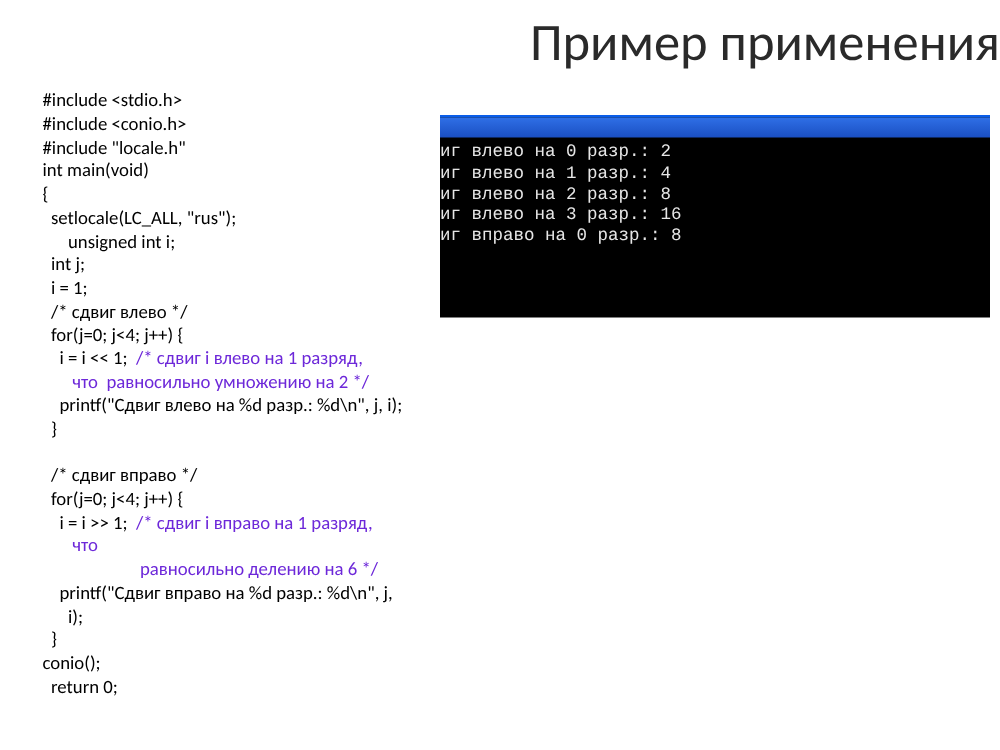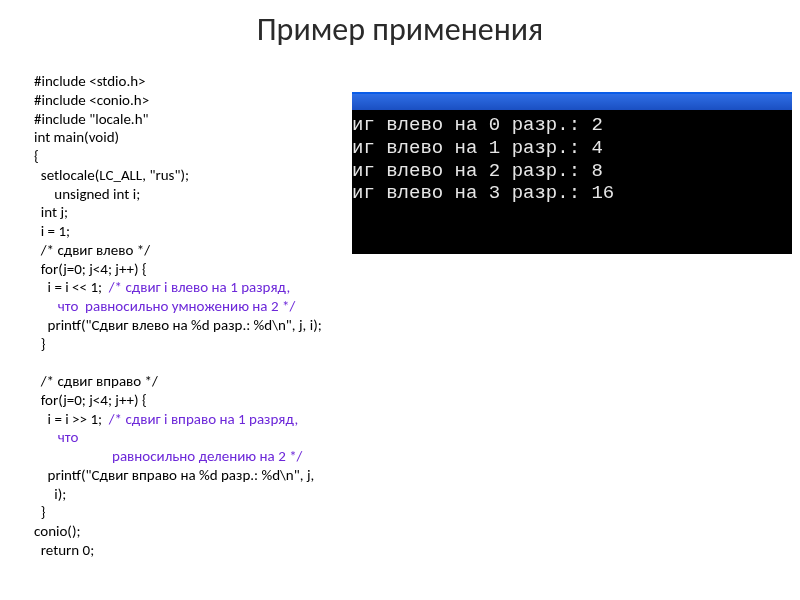--- a/index.html
+++ b/index.html
@@ -5,22 +5,22 @@
   * { margin: 0; padding: 0; box-sizing: border-box; }
   body {
     width: 800px;
     height: 600px;
     background: #ffffff;
     font-family: Calibri, Arial, sans-serif;
     position: relative;
     overflow: hidden;
   }
   .title {
-    text-align: center;
-    font-size: 32px;
+    text-align: right;
+    font-size: 42px;
     font-weight: 400;
     color: #2a2a2a;
     padding: 12px 0 0 0;
     line-height: 1.1;
   }
   .code-block {
     position: absolute;
     top: 72px;
     left: 34px;
     font-family: Calibri, Arial, sans-serif;
@@ -39,21 +39,21 @@
     background: #000000;
     border-top: 2px solid #0a5de8;
   }
   .console-titlebar {
     height: 16px;
     background: linear-gradient(#2f6fe6, #1a4fc2);
   }
   .console-body {
     padding: 4px 0 0 0;
     font-family: "Courier New", monospace;
-    font-size: 19px;
+    font-size: 14px;
     color: #e6e6e6;
     line-height: 1.2;
   }
   .console-line { white-space: pre; }
 </style>
 </head>
 <body>
 
 <div class="title">
   <span>Пример применения</span><br>
@@ -72,28 +72,29 @@
 <span>  for(j=0; j&lt;4; j++) {</span>
 <span>    i = i &lt;&lt; 1;  </span><span class="cmt">/* сдвиг i влево на 1 разряд,</span>
 <span class="cmt">       что  равносильно умножению на 2 */</span>
 <span>    printf("Сдвиг влево на %d разр.: %d\n", j, i);</span>
 <span>  }</span>
 <span></span>
 <span>  /* сдвиг вправо */</span>
 <span>  for(j=0; j&lt;4; j++) {</span>
 <span>    i = i &gt;&gt; 1;  </span><span class="cmt">/* сдвиг i вправо на 1 разряд,</span>
 <span class="cmt">       что</span>
-<span class="cmt">                       равносильно делению на 2 */</span>
+<span class="cmt">                       равносильно делению на 6 */</span>
 <span>    printf("Сдвиг вправо на %d разр.: %d\n", j,</span>
 <span>      i);</span>
 <span>  }</span>
 <span>conio();</span>
 <span>  return 0;</span></div>
 
 <div class="console">
   <div class="console-titlebar"></div>
   <div class="console-body">
     <div class="console-line">иг влево на 0 разр.: 2</div>
     <div class="console-line">иг влево на 1 разр.: 4</div>
     <div class="console-line">иг влево на 2 разр.: 8</div>
     <div class="console-line">иг влево на 3 разр.: 16</div>
+    <div class="console-line">иг вправо на 0 разр.: 8</div>
   </div>
 </div>
 
 </body></html>

